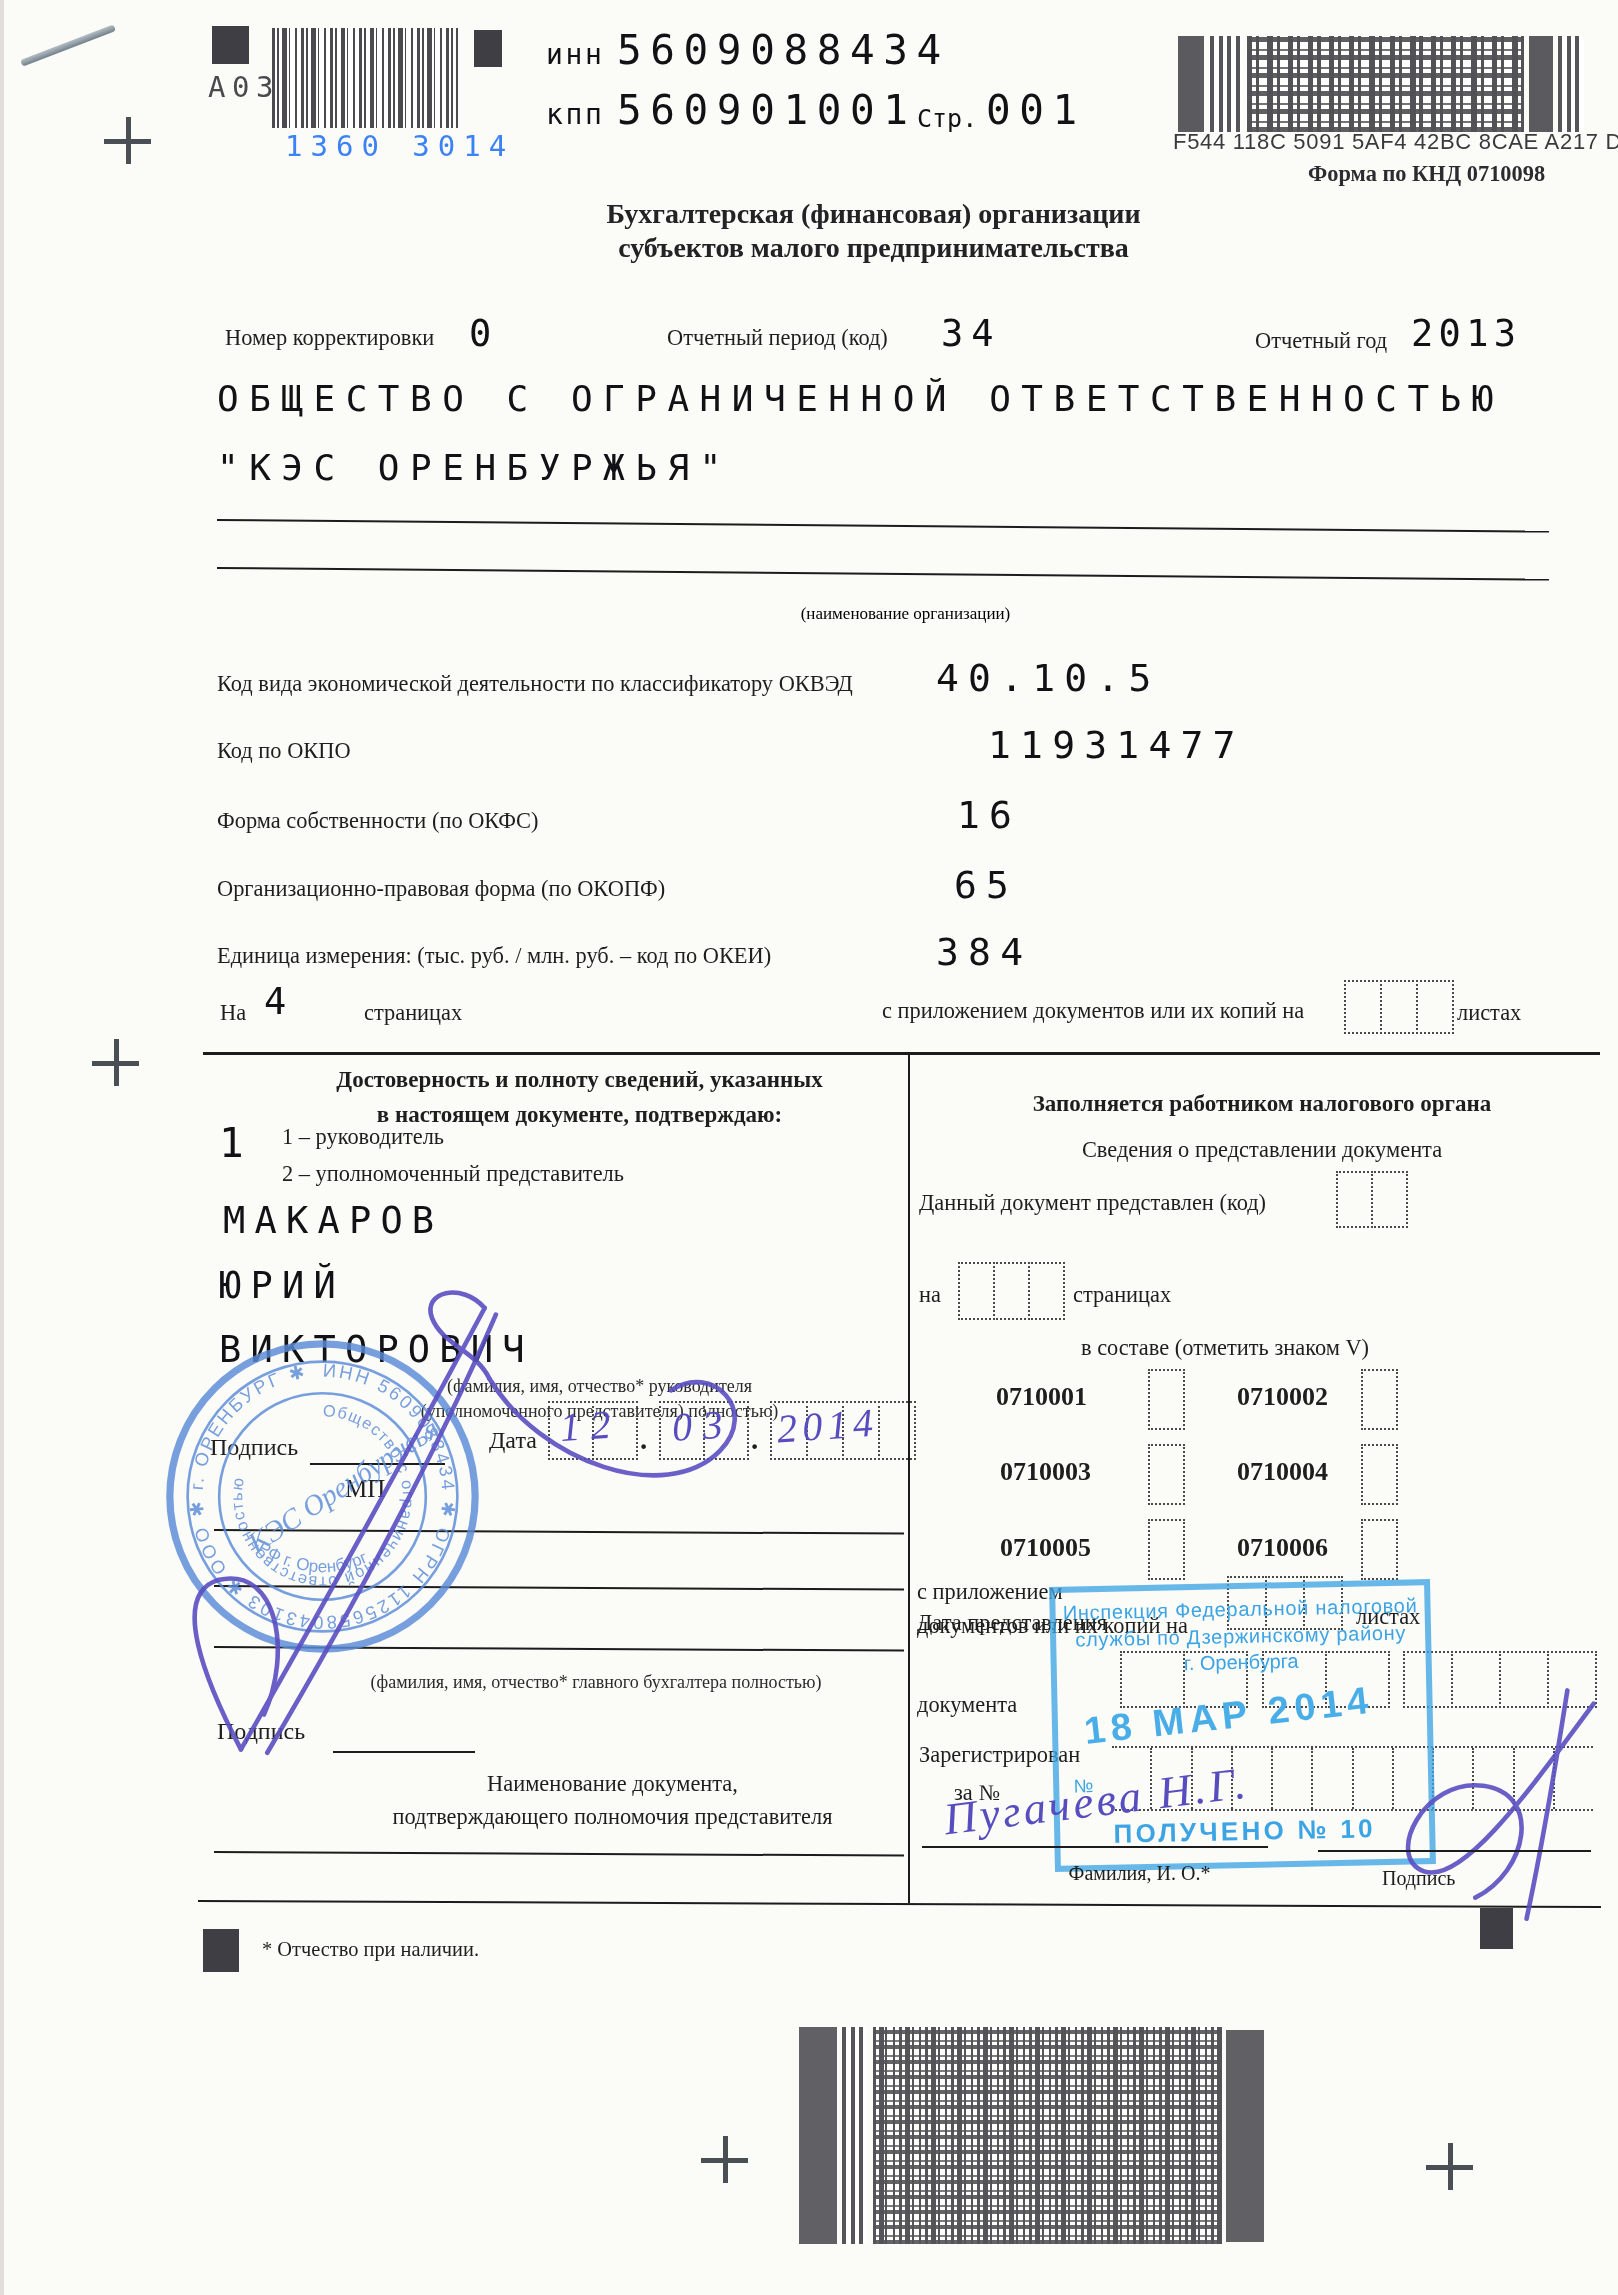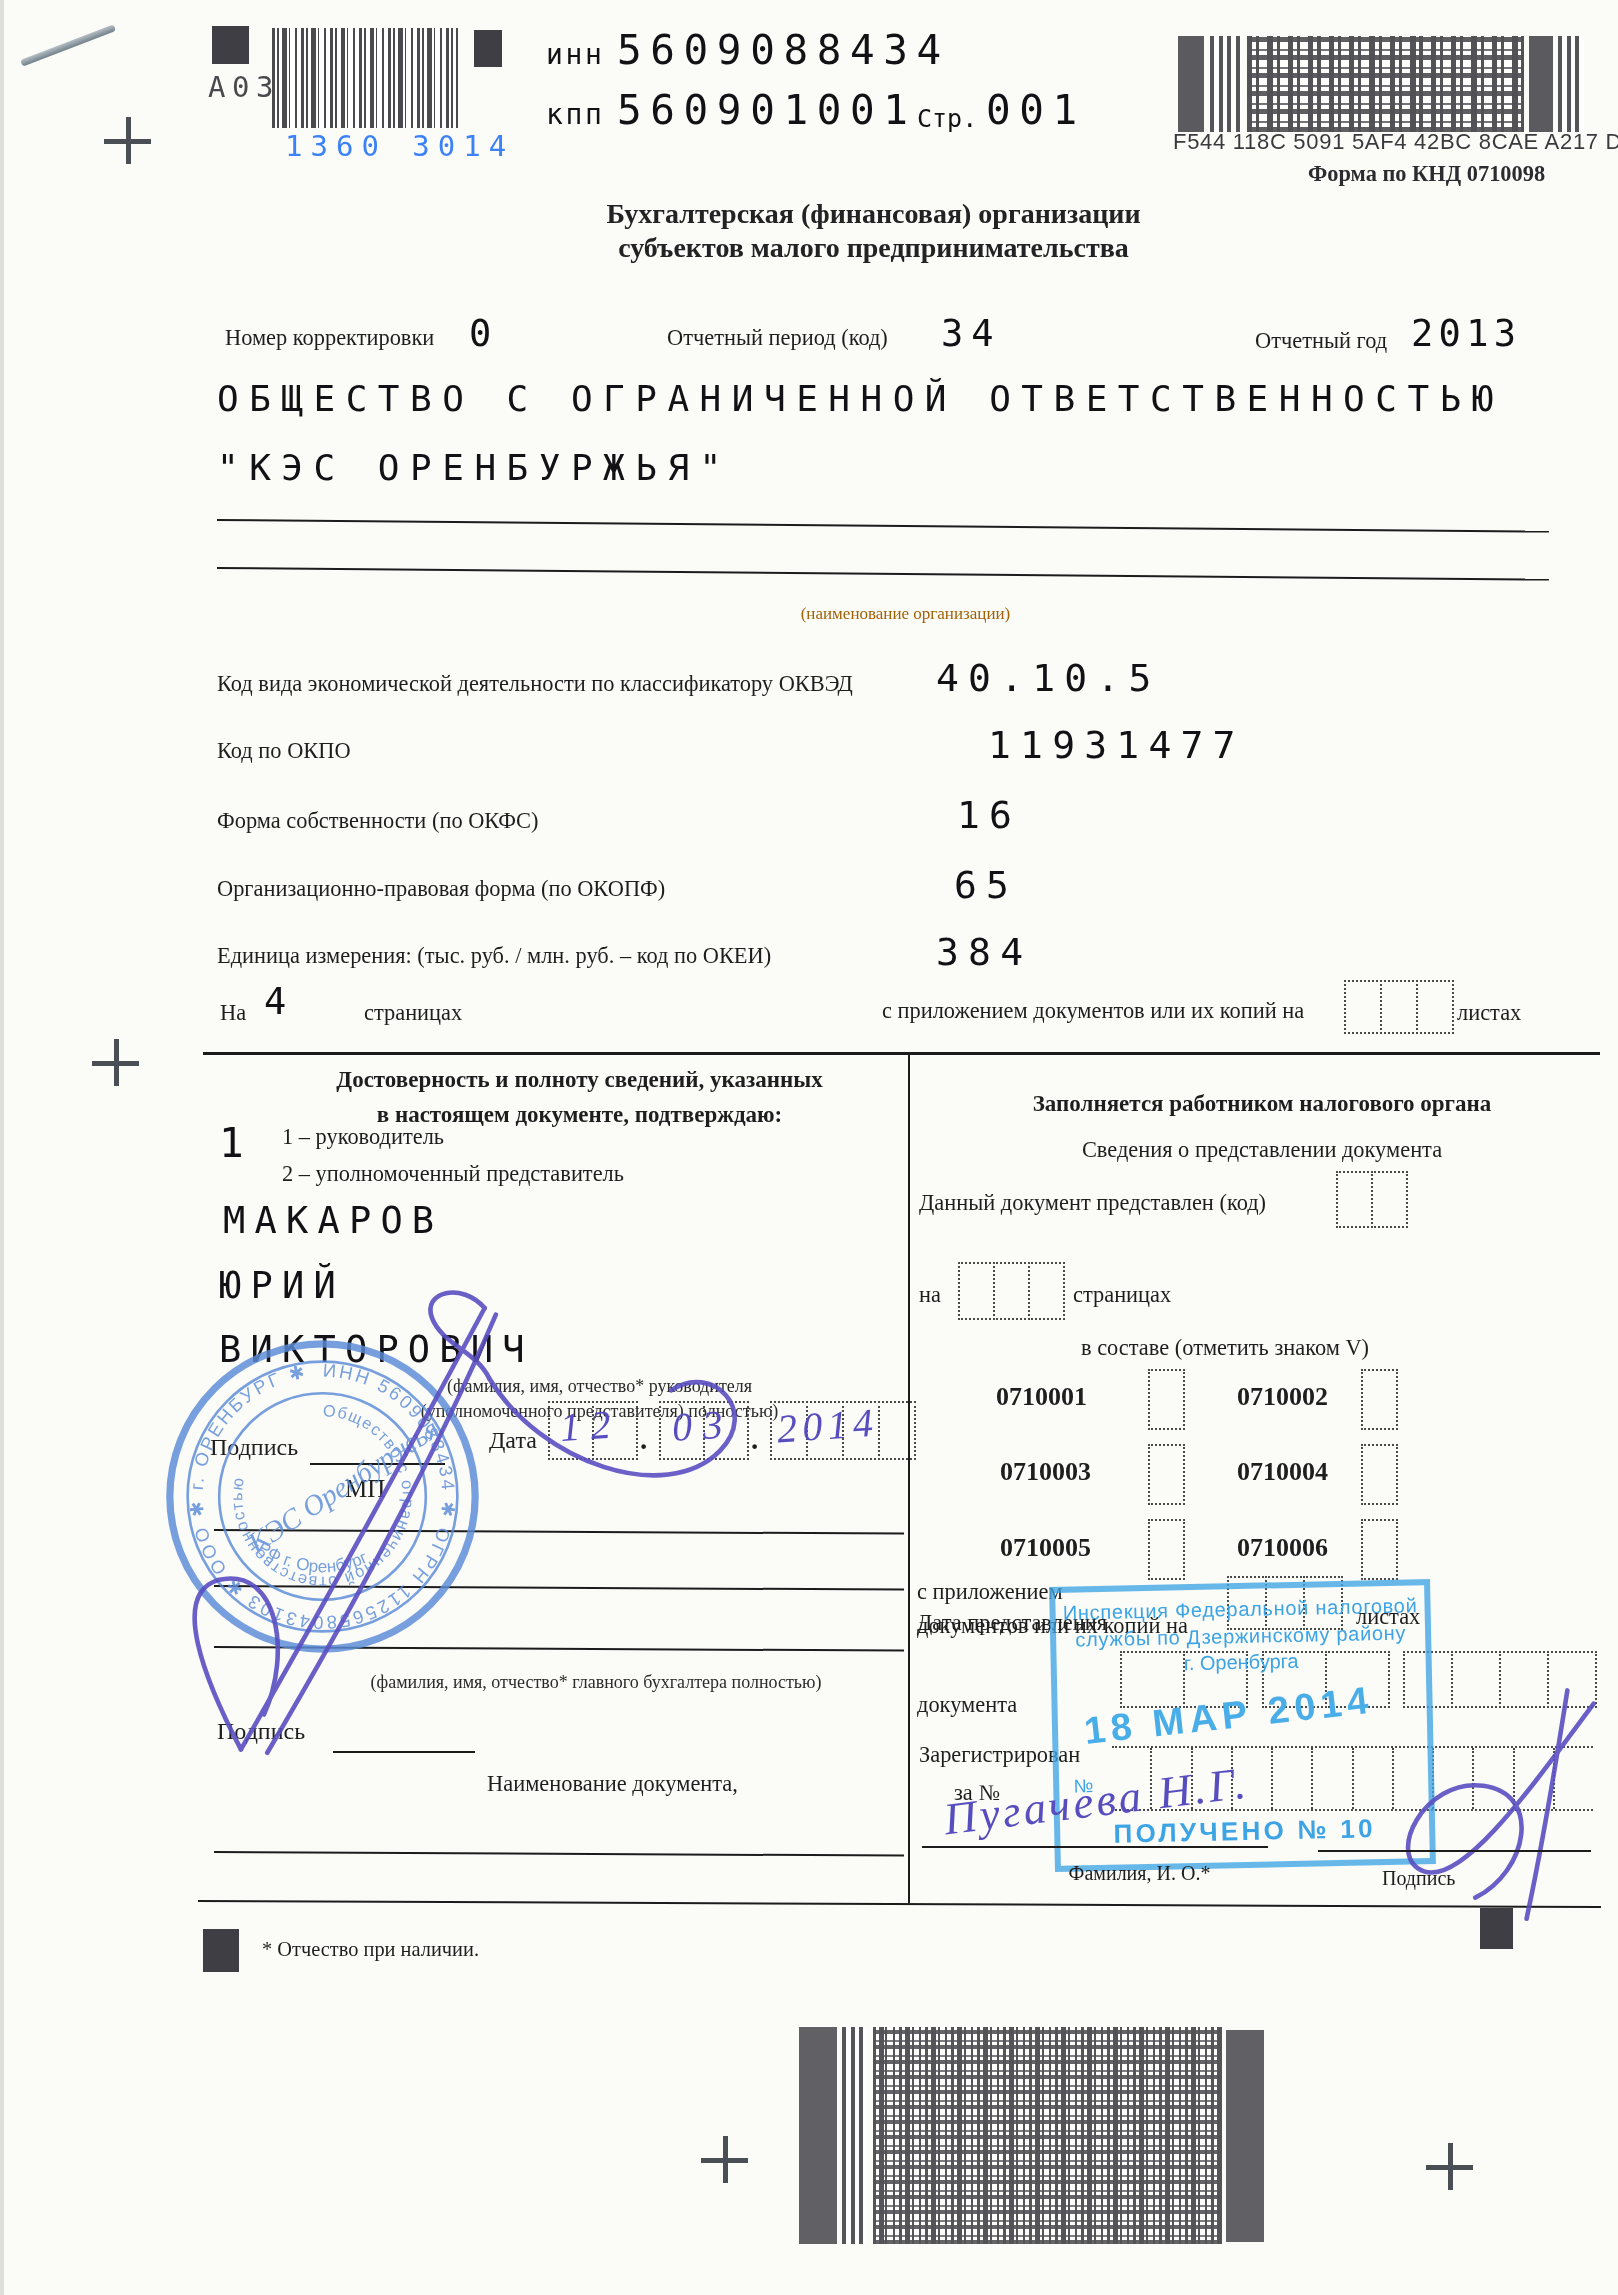--- a/index.html
+++ b/index.html
@@ -93,21 +93,21 @@
   <div class="abs ocr" style="left:469px;top:312px;font-size:37px">0</div>
   <div class="abs serif" style="left:667px;top:325px;font-size:22.4px">Отчетный период (код)</div>
   <div class="abs ocr" style="left:941px;top:312px;font-size:37px;letter-spacing:8px">34</div>
   <div class="abs serif" style="left:1255px;top:328px;font-size:22.4px">Отчетный год</div>
   <div class="abs ocr" style="left:1411px;top:312px;font-size:37px;letter-spacing:5.3px">2013</div>
 
   <div class="abs ocr" style="left:217px;top:378px;font-size:36px;letter-spacing:10.5px">ОБЩЕСТВО С ОГРАНИЧЕННОЙ ОТВЕТСТВЕННОСТЬЮ</div>
   <div class="abs ocr" style="left:217px;top:447px;font-size:36px;letter-spacing:10.5px">"КЭС ОРЕНБУРЖЬЯ"</div>
   <div class="line" style="left:217px;top:519px;width:1332px;transform:rotate(.5deg);transform-origin:left"></div>
   <div class="line" style="left:217px;top:567px;width:1332px;transform:rotate(.5deg);transform-origin:left"></div>
-  <div class="abs serif ctr" style="left:708px;top:604px;width:395px;font-size:17px;color:#a16207">(наименование организации)</div>
+  <div class="abs serif ctr" style="left:708px;top:604px;width:395px;font-size:17px;color:#000000">(наименование организации)</div>
 
   <div class="abs serif" style="left:217px;top:671px;font-size:22.4px">Код вида экономической деятельности по классификатору ОКВЭД</div>
   <div class="abs ocr" style="left:936px;top:656px;font-size:38px;letter-spacing:9.2px">40.10.5</div>
   <div class="abs serif" style="left:217px;top:738px;font-size:22.4px">Код по ОКПО</div>
   <div class="abs ocr" style="left:988px;top:723px;font-size:38px;letter-spacing:9.2px">11931477</div>
   <div class="abs serif" style="left:217px;top:808px;font-size:22.4px">Форма собственности (по ОКФС)</div>
   <div class="abs ocr" style="left:957px;top:793px;font-size:38px;letter-spacing:9.2px">16</div>
   <div class="abs serif" style="left:217px;top:876px;font-size:22.4px">Организационно-правовая форма (по ОКОПФ)</div>
   <div class="abs ocr" style="left:954px;top:863px;font-size:38px;letter-spacing:9.2px">65</div>
   <div class="abs serif" style="left:217px;top:943px;font-size:22.4px">Единица измерения: (тыс. руб. / млн. руб. – код по ОКЕИ)</div>
@@ -164,20 +164,21 @@
   <div class="abs hand" style="left:672px;top:1402px;font-size:40px;letter-spacing:10.5px;transform:rotate(-4deg)">03</div>
   <div class="abs hand" style="left:777px;top:1402px;font-size:40px;letter-spacing:5.3px;transform:rotate(-4deg)">2014</div>
 
   <div class="line" style="left:214px;top:1529px;width:690px;height:2px;transform:rotate(.3deg);transform-origin:left"></div>
   <div class="line" style="left:214px;top:1585px;width:690px;height:2px;transform:rotate(.3deg);transform-origin:left"></div>
   <div class="line" style="left:214px;top:1646px;width:690px;height:2px;transform:rotate(.3deg);transform-origin:left"></div>
   <div class="abs serif ctr" style="left:283px;top:1672px;width:626px;font-size:18px;color:#2b2b2b">(фамилия, имя, отчество*  главного бухгалтера  полностью)</div>
   <div class="abs serif" style="left:217px;top:1718px;font-size:24px">Подпись</div>
   <div class="line" style="left:333px;top:1751px;width:142px;height:2px"></div>
   <div class="abs serif ctr" style="left:316px;top:1771px;width:593px;font-size:22.4px">Наименование документа,</div>
+  <div class="abs serif ctr" style="left:316px;top:1804px;width:593px;font-size:22.4px">подтверждающего полномочия представителя</div>
   <div class="line" style="left:214px;top:1851px;width:690px;height:2px;transform:rotate(.3deg);transform-origin:left"></div>
 
   <svg class="abs" style="left:158px;top:1332px;opacity:.82" width="329" height="329" viewBox="0 0 500 500">
     <defs>
       <path id="rsOuter" d="M 250,68 A 182,182 0 1 1 249.9,68"></path>
       <path id="rsInner" d="M 250,128 A 122,122 0 1 1 249.9,128"></path>
       <path id="rsSmile" d="M 150,332 Q 250,398 350,332"></path>
     </defs>
     <g fill="none" stroke="#5c8cd8">
       <circle cx="250" cy="250" r="232" stroke-width="11"></circle>

